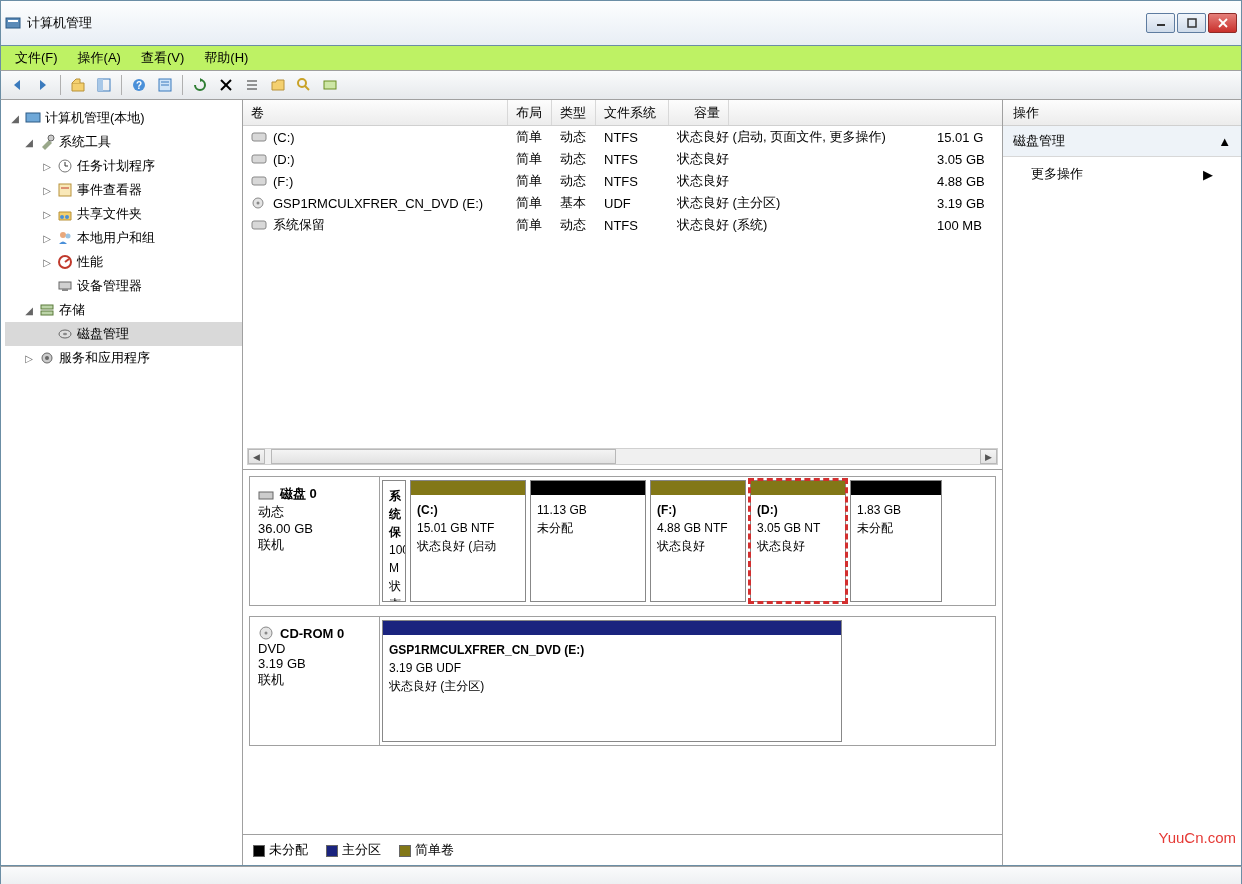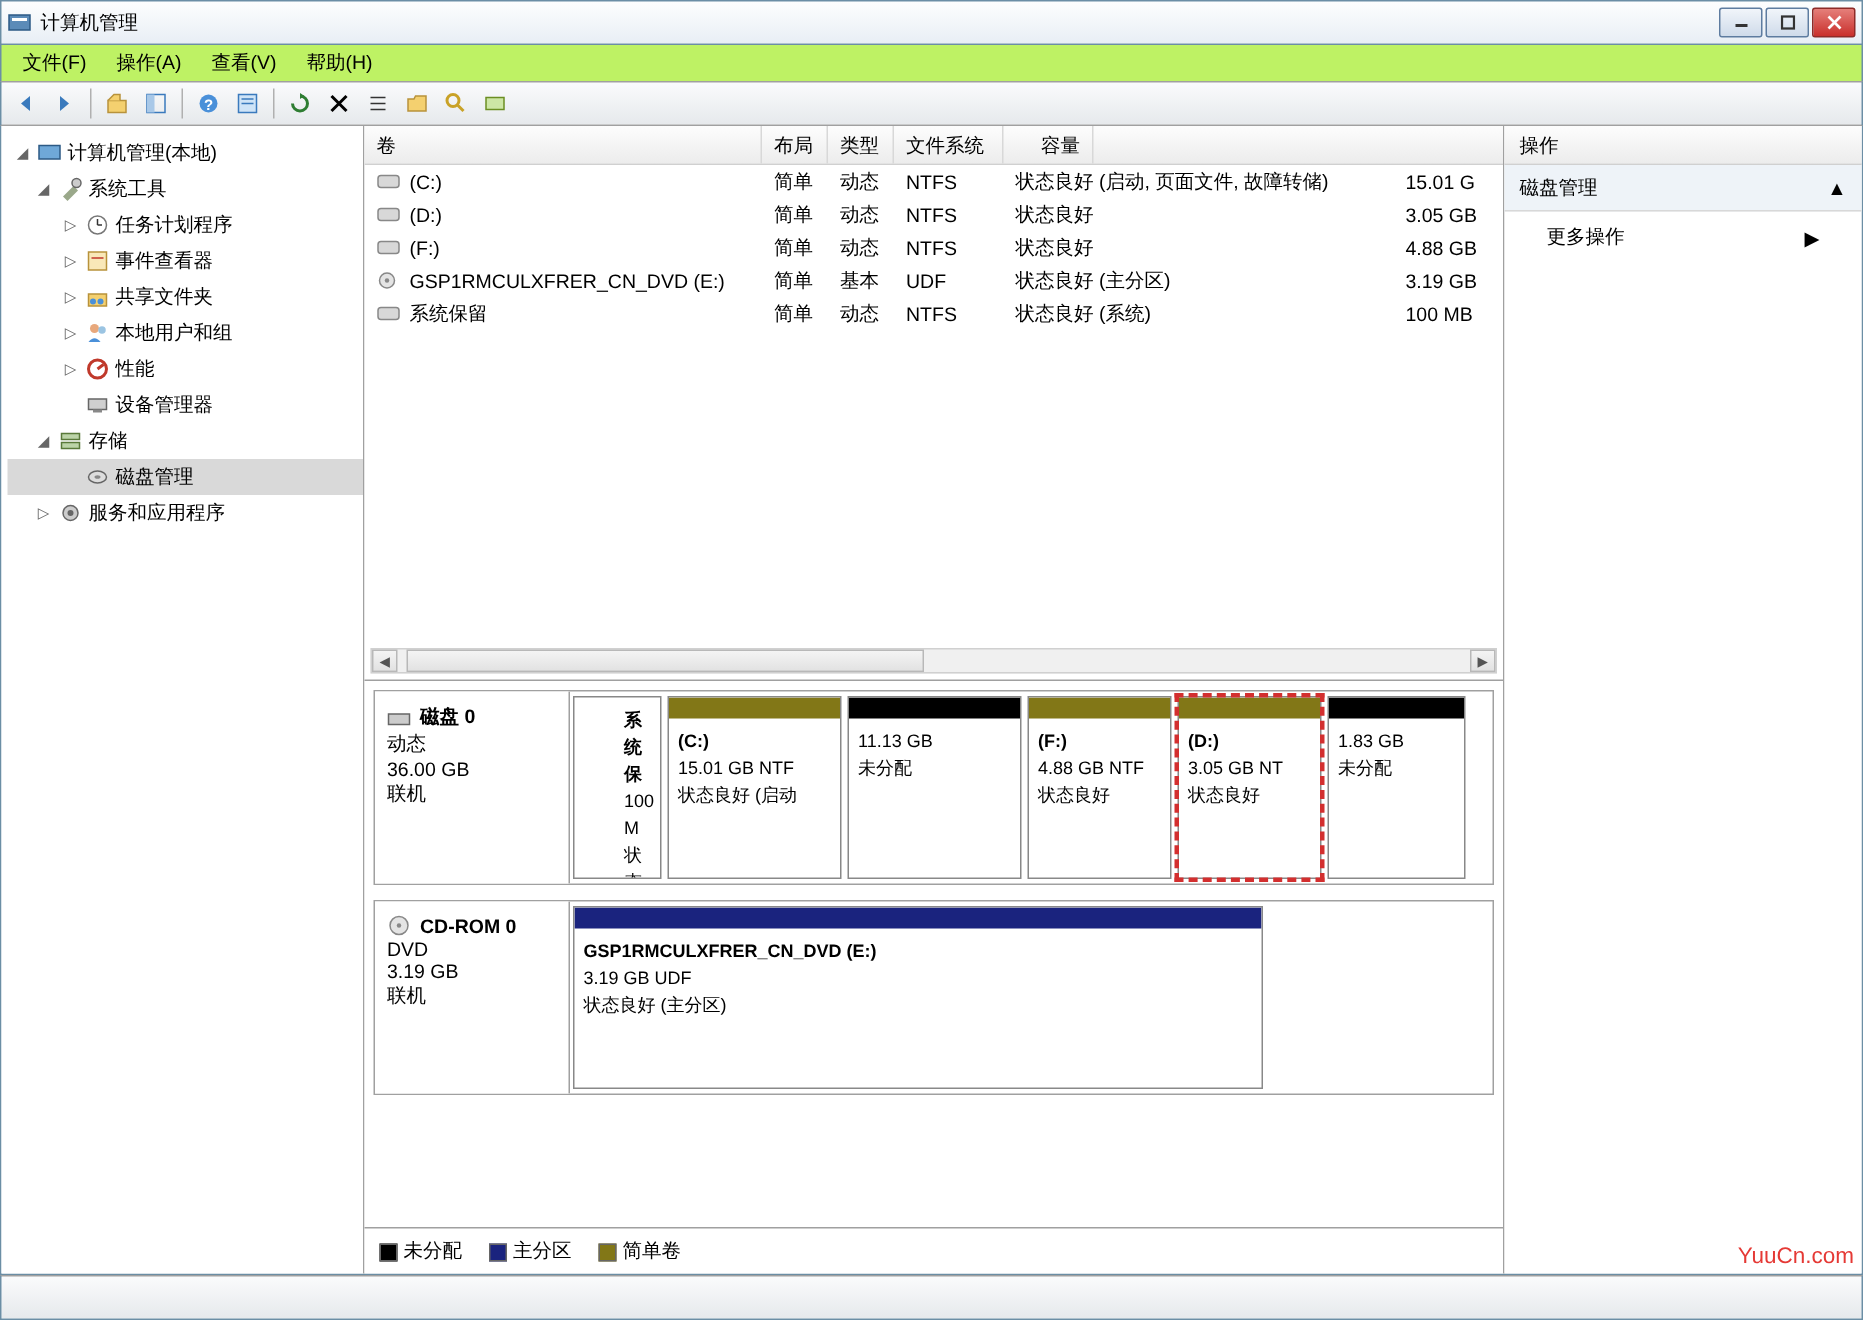--- a/index.html
+++ b/index.html
@@ -1,19 +1,19 @@
 <!DOCTYPE html>
 <html><head>
 <meta charset="utf-8">
 <style>
 * { box-sizing: border-box; margin: 0; padding: 0; font-family: "Microsoft YaHei", "Segoe UI", Tahoma, sans-serif; }
 body { background: #fff; font-size: 13px; color: #000; width: 1242px; height: 884px; overflow: hidden; }
 
 
-.titlebar { height: 30px; background: linear-gradient(#fdfefe, #e8eef5); border: 1px solid #6b8ea5; display: flex; align-items: center; padding: 0 4px; }
+.titlebar { height: 46px; background: linear-gradient(#fdfefe, #e8eef5); border: 1px solid #6b8ea5; display: flex; align-items: center; padding: 0 4px; }
 .titlebar .app-icon { width: 16px; height: 16px; margin-right: 6px; }
 .titlebar .title { flex: 1; font-size: 13px; }
 .win-controls { display: flex; gap: 2px; }
 .win-btn { width: 29px; height: 20px; border: 1px solid #5e7ca0; background: linear-gradient(#f1f5fa, #cfdbea); border-radius: 2px; display: flex; align-items: center; justify-content: center; font-size: 10px; }
 .win-btn.close { background: linear-gradient(#e57f7a, #c9302c); color: #fff; border-color: #8e2b28; }
 
 
 .menubar { height: 24px; background: #bef264; border-left: 1px solid #6b8ea5; border-right: 1px solid #6b8ea5; display: flex; align-items: center; padding: 0 6px; gap: 4px; }
 .menubar span { padding: 2px 8px; font-size: 13px; }
 
@@ -338,21 +338,21 @@
               <span class="vol-icon">
                 <svg width="16" height="12">
                   <rect x="1" y="2" width="14" height="8" rx="2" fill="#d8d8d8" stroke="#888"></rect>
                 </svg>
               </span>
               <span>(C:)</span>
             </div>
             <div class="col col-layout">简单</div>
             <div class="col col-type">动态</div>
             <div class="col col-fs">NTFS</div>
-            <div class="col col-status">状态良好 (启动, 页面文件, 故障转储)</div>
+            <div class="col col-status">状态良好 (启动, 页面文件, 更多操作)</div>
             <div class="col col-cap">15.01 G</div>
           </div>
           <div class="vol-row">
             <div class="col col-vol">
               <span class="vol-icon">
                 <svg width="16" height="12">
                   <rect x="1" y="2" width="14" height="8" rx="2" fill="#d8d8d8" stroke="#888"></rect>
                 </svg>
               </span>
               <span>(D:)</span>
@@ -427,21 +427,21 @@
                   <rect x="1" y="5" width="14" height="7" fill="#ccc" stroke="#666"></rect>
                 </svg>
               </span>
               <span>磁盘 0</span>
             </div>
           <div>动态</div>
           <div>36.00 GB</div>
           <div>联机</div>
         </div>
         <div class="disk-parts" id="disk0-parts">
-            <div class="part" style="width: 59px; padding-left: 27px;">
+            <div class="part" style="width: 24px;">
               <div class="stripe olive"></div>
               <div class="pbody">
                 <div class="pname">系统保</div>
                 <div>100 M</div>
                 <div>状态良</div>
               </div>
             </div>
             <div class="part" style="width: 116px;">
               <div class="stripe olive"></div>
               <div class="pbody">

